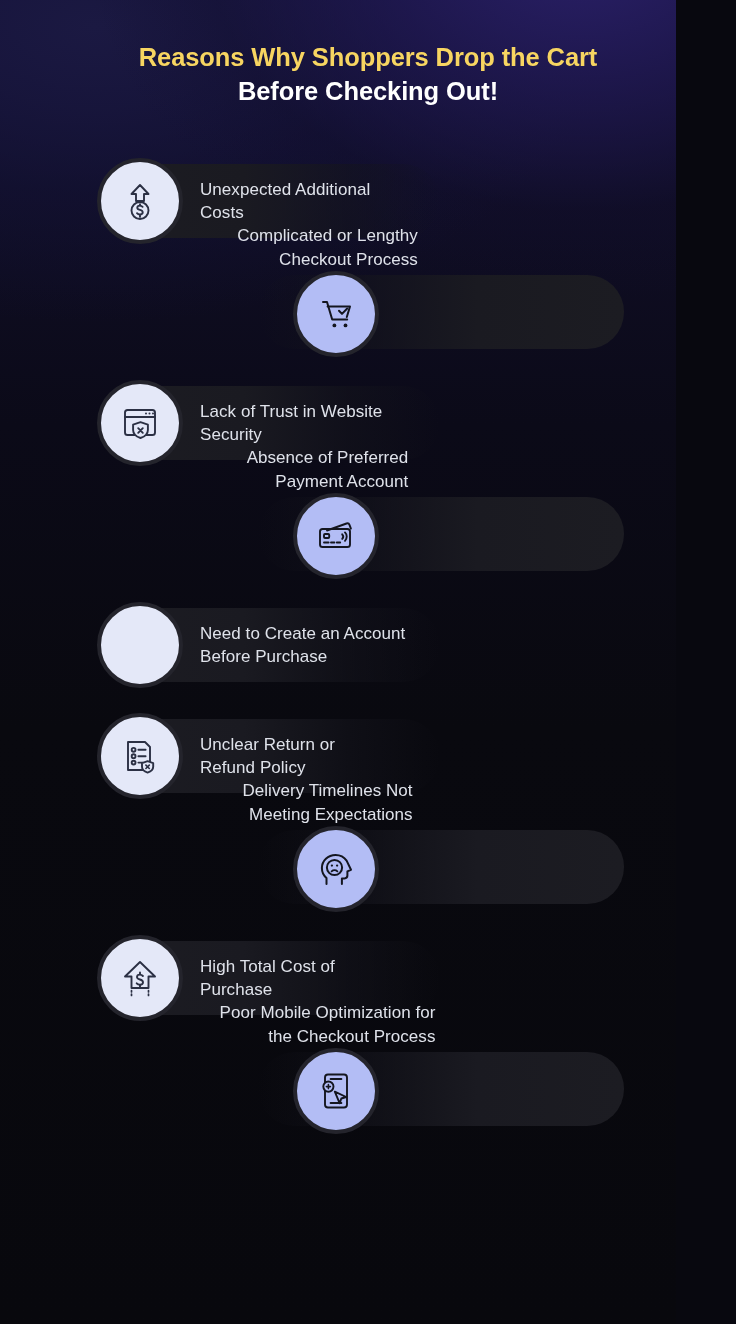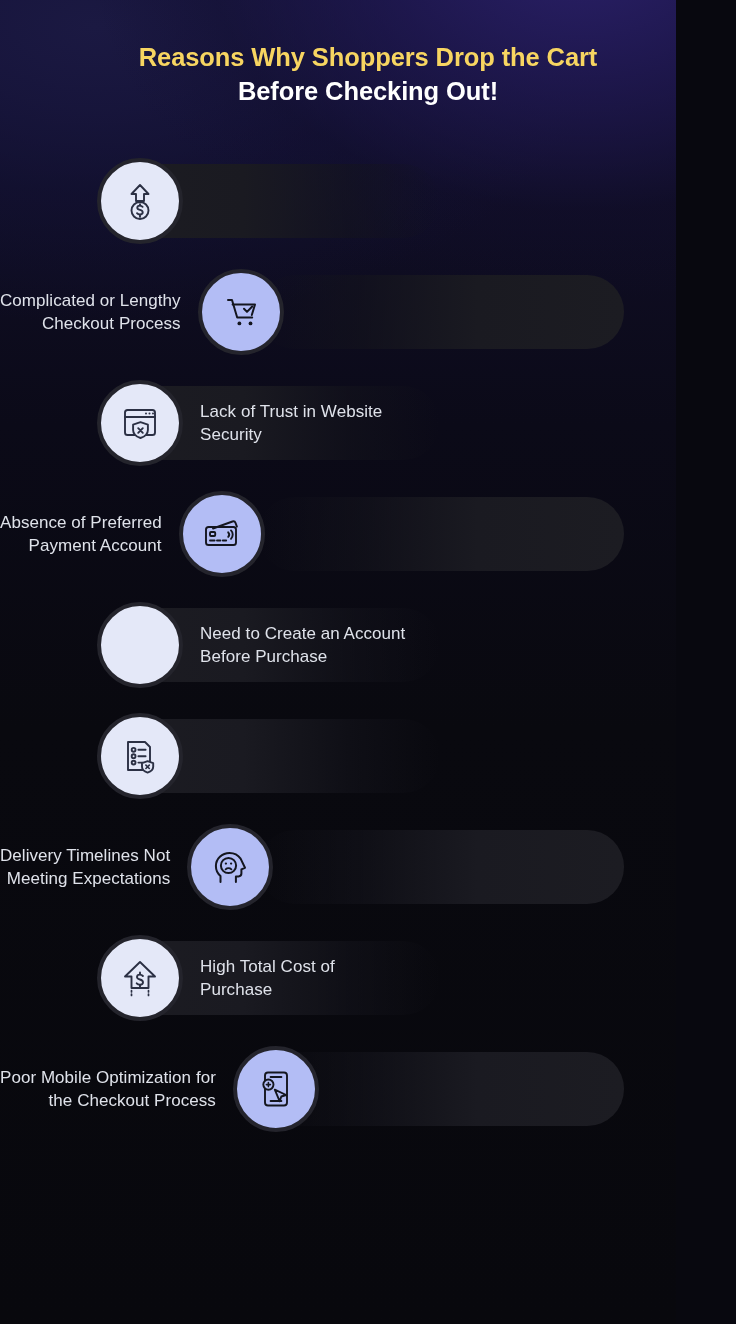--- a/index.html
+++ b/index.html
@@ -63,21 +63,21 @@
   .row.left .pill {
     left:112px; right:296px;
     background:linear-gradient(90deg, #1c1c22 0%, #1a1a21 40%, rgba(20,20,28,0.55) 72%, rgba(15,15,22,0) 100%);
   }
   .row.right .pill {
     left:258px; right:112px;
     background:linear-gradient(270deg, #1c1c22 0%, #1a1a21 40%, rgba(20,20,28,0.55) 72%, rgba(15,15,22,0) 100%);
   }
 
   .row.left  { justify-content:flex-start; padding-left:97px; }
-  .row.right {  padding-right:92px; flex-direction:row; }
+  .row.right { justify-content:flex-end;  padding-right:64px; flex-direction:column; }
 
   .circle {
     position:relative;
     z-index:2;
     flex:0 0 auto;
     width:86px; height:86px;
     border-radius:50%;
     display:flex; align-items:center; justify-content:center;
     border:4px solid #24242c;
   }
@@ -138,20 +138,24 @@
     <div class="row left">
       <div class="pill"></div>
       <div class="circle lav">
         <svg width="46" height="46" viewBox="0 0 46 46" fill="none" stroke="#2b3044" stroke-width="1.9" stroke-linecap="round" stroke-linejoin="round">
           <path d="M23 7 L31.5 16 H27 V23 H19 V16 H14.5 Z"></path>
           <circle cx="23" cy="32.5" r="8.5"></circle>
           <path d="M25.6 28.8c-.7-.8-1.7-1.2-2.7-1.2-1.5 0-2.6.9-2.6 2.1 0 1.3 1 1.8 2.6 2.2 1.7.4 2.8 1 2.8 2.4 0 1.3-1.2 2.2-2.8 2.2-1.2 0-2.2-.4-2.9-1.3"></path>
           <path d="M23 26.1v1.5M23 37.4v1.5"></path>
         </svg>
       </div>
+      <div class="label">
+        <span>Unexpected Additional</span><br>
+        <span>Costs</span>
+      </div>
     </div>
 
     <div class="row right">
       <div class="pill"></div>
       <div class="label">
         <span>Complicated or Lengthy</span><br>
         <span>Checkout Process</span>
       </div>
       <div class="circle peri">
         <svg width="46" height="46" viewBox="0 0 46 46" fill="none" stroke="#14161f" stroke-width="2" stroke-linecap="round" stroke-linejoin="round">
@@ -216,20 +220,24 @@
         <svg width="46" height="46" viewBox="0 0 46 46" fill="none" stroke="#2b3044" stroke-width="1.9" stroke-linecap="round" stroke-linejoin="round">
           <path d="M11 9h17l5 5v23H11z"></path>
           <circle cx="16.6" cy="16.8" r="1.9"></circle>
           <circle cx="16.6" cy="23.2" r="1.9"></circle>
           <circle cx="16.6" cy="29.6" r="1.9"></circle>
           <path d="M21.4 16.8h7.2M21.4 23.2h7.2M21.4 29.6h4.4"></path>
           <path d="M30.6 28.2l5.6 1.9v3.6c0 3.1-2.7 4.9-5.6 5.9-2.9-1-5.6-2.8-5.6-5.9v-3.6z" fill="#e4e8f8"></path>
           <path d="M28.9 32.1l3.4 3.4M32.3 32.1l-3.4 3.4" stroke-width="1.6"></path>
         </svg>
       </div>
+      <div class="label">
+        <span>Unclear Return or</span><br>
+        <span>Refund Policy</span>
+      </div>
     </div>
 
     <div class="row right">
       <div class="pill"></div>
       <div class="label">
         <span>Delivery Timelines Not</span><br>
         <span>Meeting Expectations</span>
       </div>
       <div class="circle peri">
         <svg width="46" height="46" viewBox="0 0 46 46" fill="none" stroke="#14161f" stroke-width="2" stroke-linecap="round" stroke-linejoin="round">

